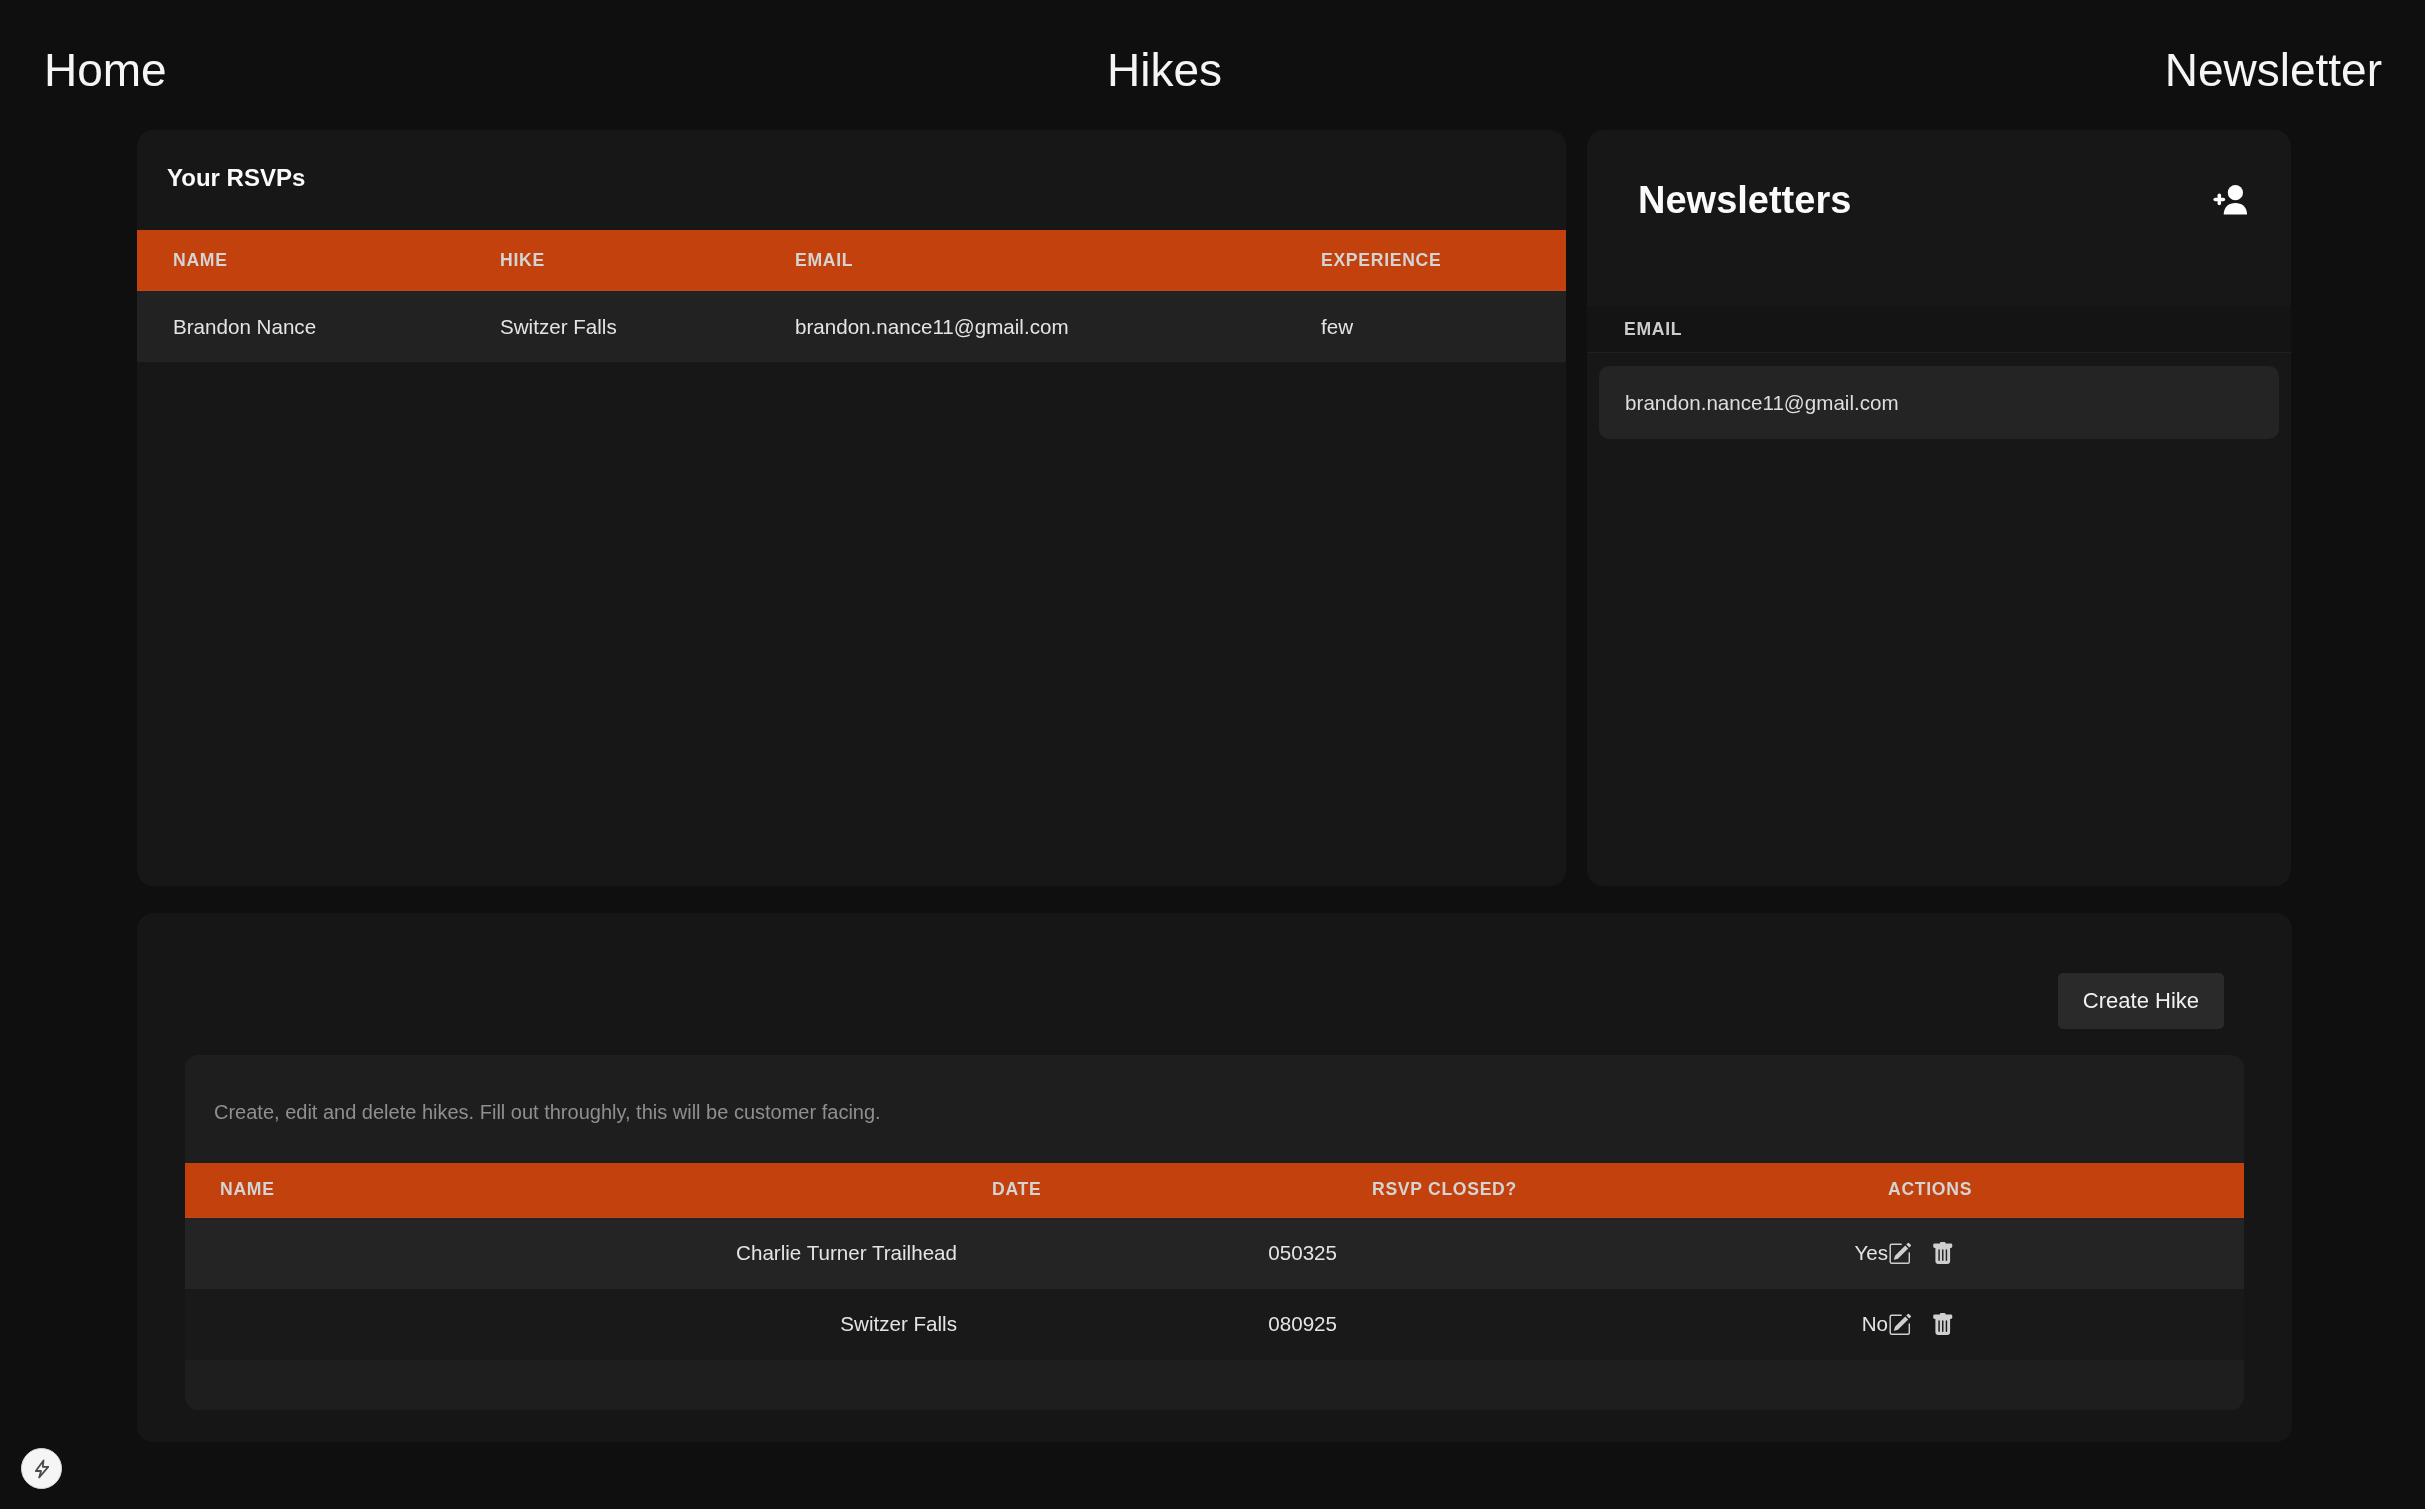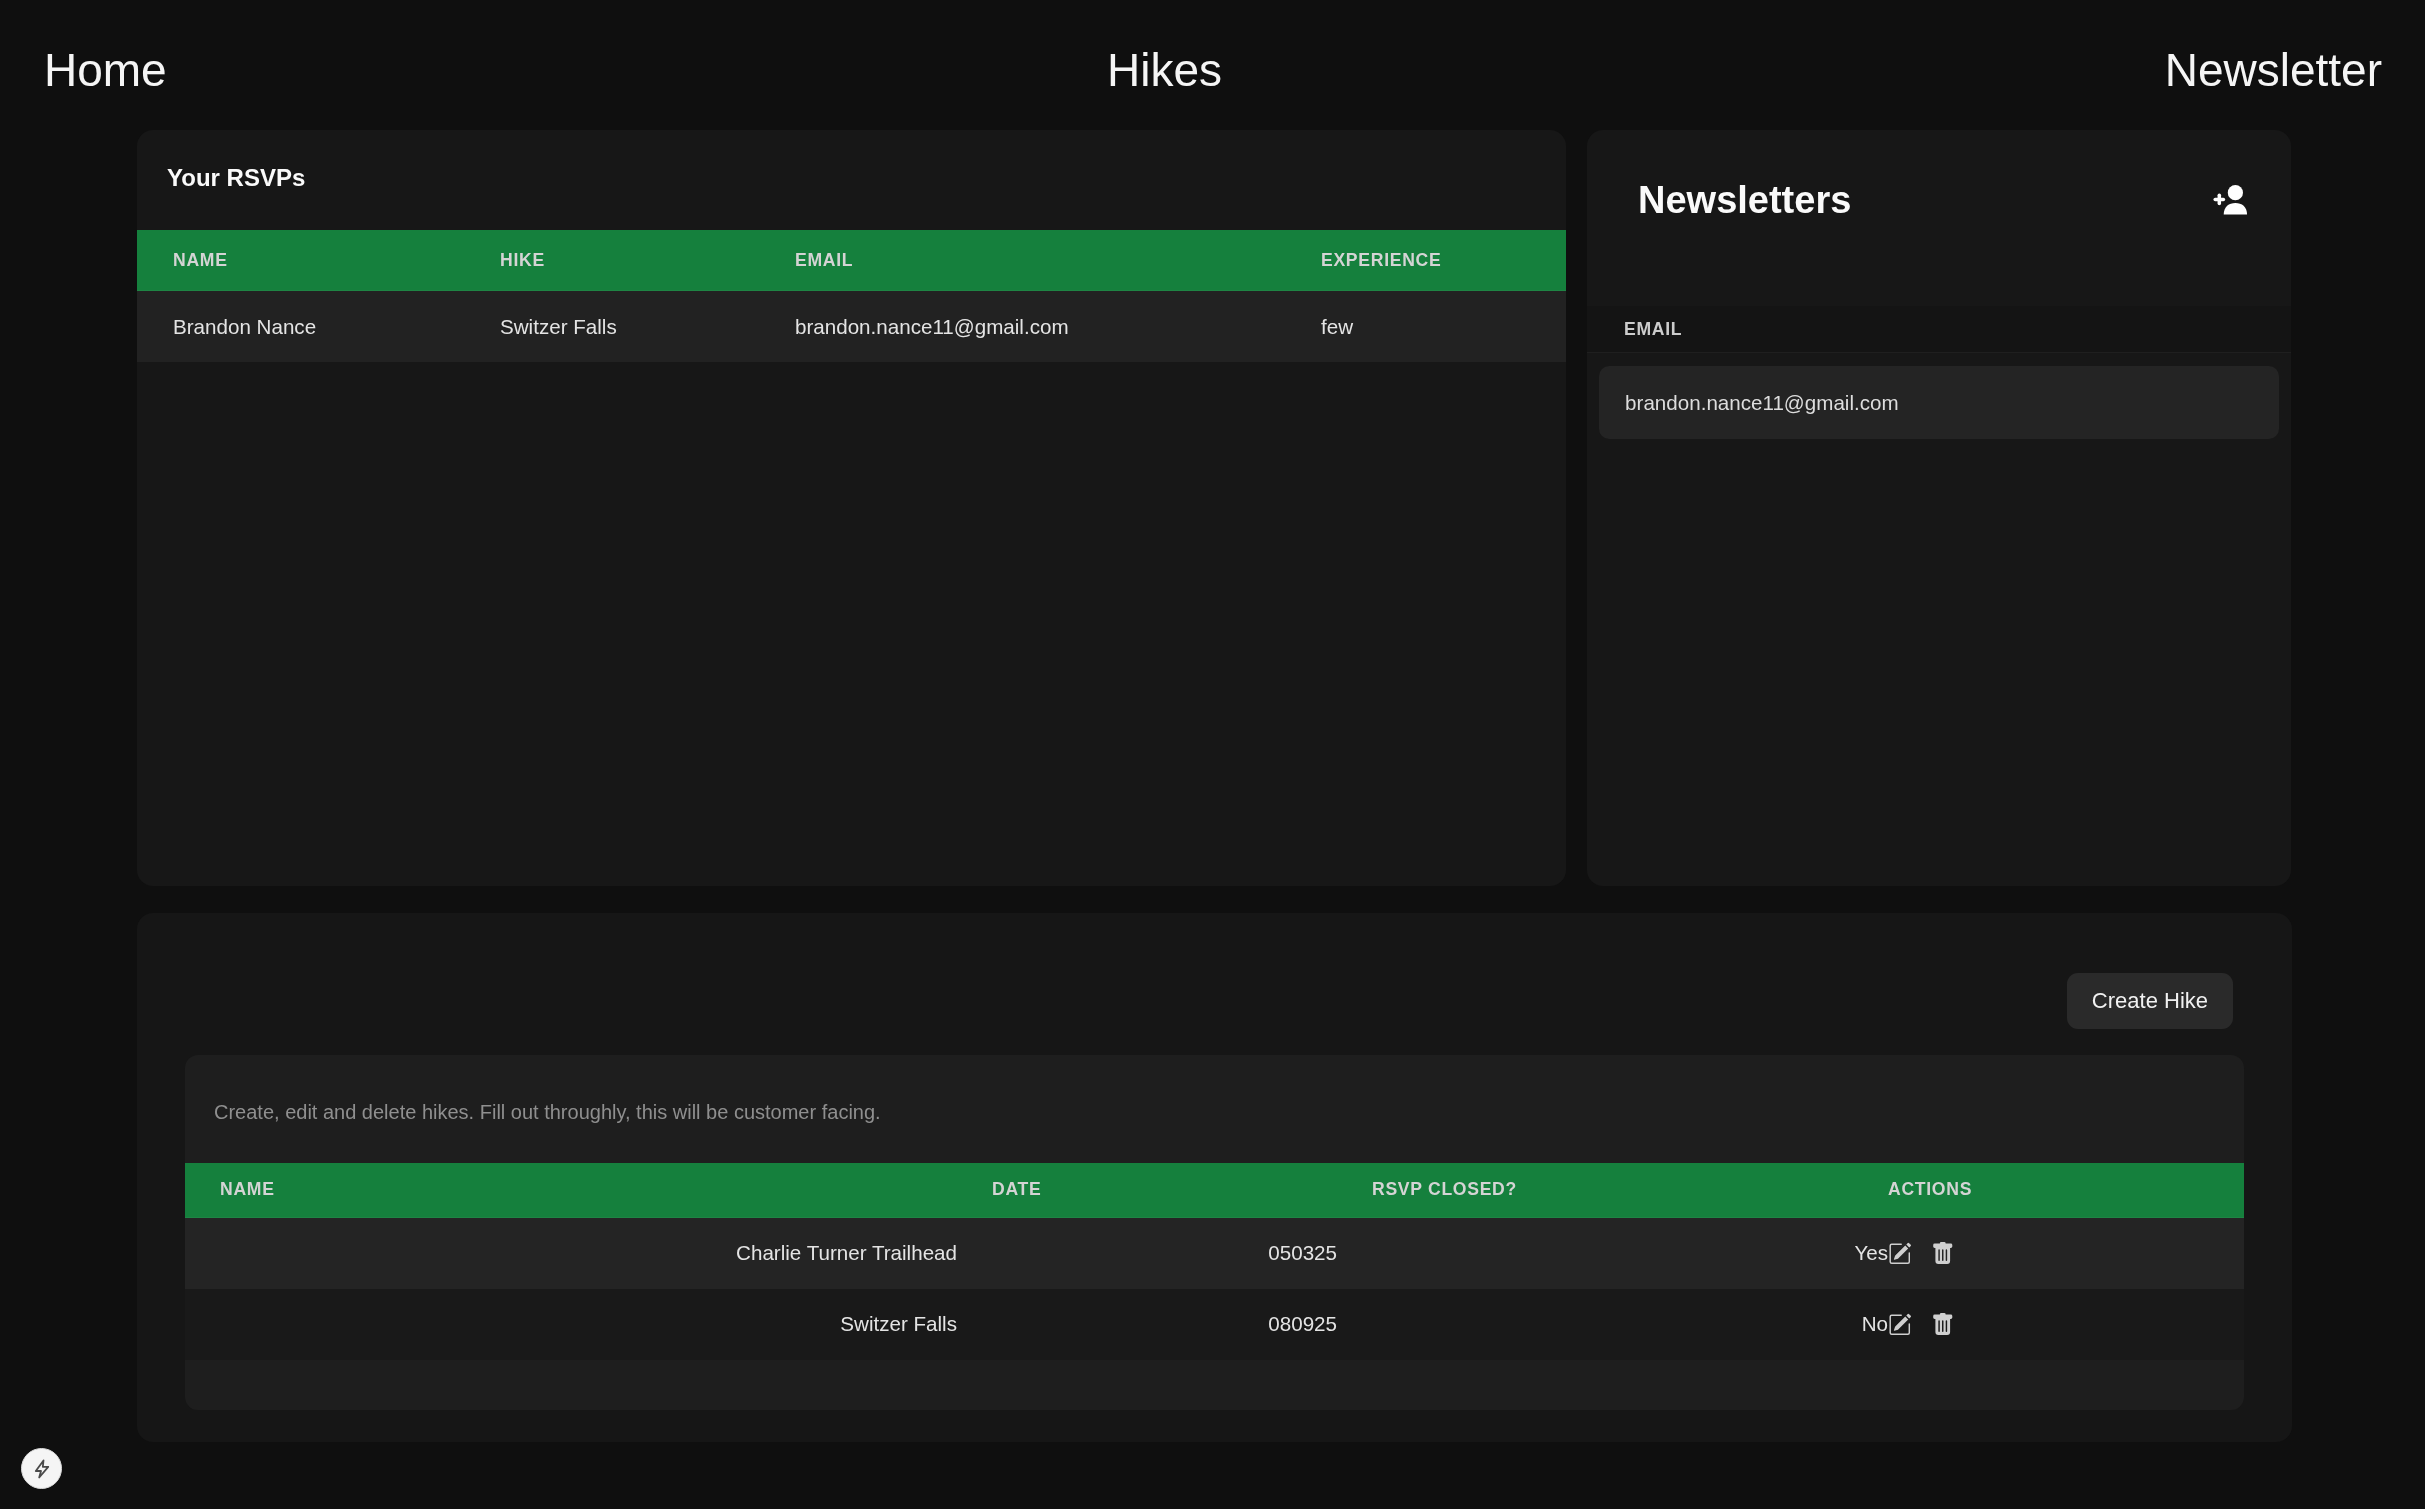--- a/index.html
+++ b/index.html
@@ -15,43 +15,43 @@
   .topnav a { color:#f5f5f5; text-decoration:none; font-size:46px; font-weight:400; cursor:pointer; }
   .nav-center { position:absolute; left:48%; transform:translateX(-50%); }
   
   .card { position:absolute; background:#171717; border-radius:16px; overflow:hidden; }
   #rsvps-card { left:137px; top:130px; width:1429px; height:756px; }
   #newsletters-panel { left:1587px; top:130px; width:704px; height:756px; }
   .card-head { padding:31px 29px 0 30px; }
   .card-title { font-size:24px; font-weight:700; color:#fafafa; line-height:34px; }
   .card-sub { margin-top:8.8px; font-size:20px; color:#8f8f8f; line-height:28px; }
   
-  .thead { background:#15803d; border-bottom:0.7px solid rgba(255,255,255,0.04);
+  .thead { background:#c2410c; border-bottom:0.7px solid rgba(255,255,255,0.04);
     display:grid; align-items:center; }
   .thead span { font-size:17.6px; font-weight:700; color:#d4d4d4; letter-spacing:0.7px; }
   .trow { display:grid; align-items:center; font-size:20.6px; color:#e4e4e4; }
   .grid-rsvp { grid-template-columns:327px 295px 526px 1fr; }
   .grid-rsvp > * { padding-left:36px; }
   .rsvp-table { margin-top:35px; }
   .rsvp-thead { height:61px; }
   .rsvp-row { height:71px; background:#222222; }
   
   .nl-head { padding:48px 41px 0 51px; display:flex; align-items:center; justify-content:space-between; }
   .nl-title { font-size:38px; font-weight:700; color:#fafafa; line-height:44px;text-align:center; }
   .icon-btn { background:none; border:none; cursor:pointer; color:#ffffff; display:flex; align-items:center; justify-content:center; }
   .nl-thead { margin-top:84px; height:47px; display:flex; align-items:center; padding-left:37px;
     background:#141414; border-bottom:0.7px solid rgba(255,255,255,0.05); }
   .nl-thead span { font-size:17.6px; font-weight:700; color:#cccccc; letter-spacing:0.7px; }
   .nl-row { margin:13.2px 11.7px 0 11.7px; height:73px; border-radius:10.3px; background:#242424;
     display:flex; align-items:center; padding-left:26.4px; font-size:20.6px; color:#dddddd; }
   
   #hikes-section { left:137px; top:913px; width:2155px; height:529px; background:#161616; border-radius:16px; position:absolute; }
-  .create-btn { position:absolute; top:60px; right:59px; height:56px; padding:0 25px;
+  .create-btn { position:absolute; top:60px; right:68px; height:56px; padding:0 25px;
     background:#2a2a2a; color:#f1f1f1; font-size:22px; font-family:inherit;
-    border:none; border-radius:11px; cursor:pointer; }
+    border:none; border-radius:5px; cursor:pointer; }
   #hikes-card { position:absolute; left:48px; top:142px; width:2059px; height:355px;
     background:#1e1e1e; border-radius:13.2px; overflow:hidden; }
   #hikes-card .card-head { padding:34px 29px 0 29px; }
   .hikes-table { margin-top:37px; }
   .grid-hikes { grid-template-columns:772px 380px 551px 1fr; }
   .grid-hikes > * { padding-left:35px; }
   .grid-hikes > .actions-cell { padding-left:0; }
   .hikes-thead { height:55px; }
   .hike-row { height:71px;text-align:right; }
   .hike-row.odd { background:#242424; }

